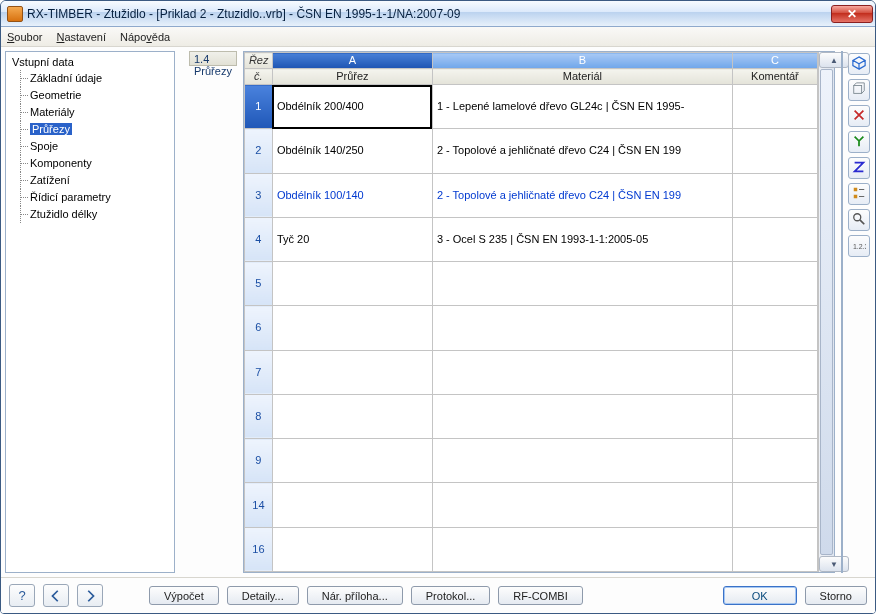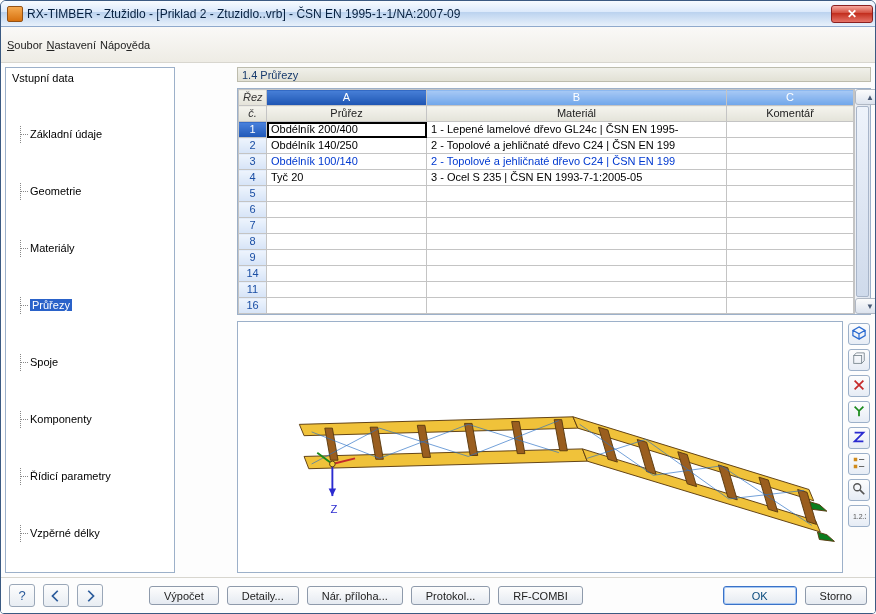--- a/index.html
+++ b/index.html
@@ -8,38 +8,38 @@
 
   .window { width:876px; height:614px; border:1px solid #3b5a82; border-radius:6px 6px 4px 4px; overflow:hidden; display:flex; flex-direction:column; background:#fff; }
 
   
   .titlebar { height:26px; background:linear-gradient(#f7fbff,#dbe9fb 45%,#bcd3ef 46%,#e8f1fb); display:flex; align-items:center; padding:0 2px 0 6px; border-bottom:1px solid #8fa9cc; }
   .titlebar .appicon { width:16px; height:16px; margin-right:4px; background:linear-gradient(#f4a950,#d87210); border:1px solid #945215; border-radius:2px; }
   .titlebar .title { flex:1; color:#06203f; font-size:12px; }
   .titlebar .close { width:42px; height:18px; border:1px solid #8a2020; border-radius:3px; background:linear-gradient(#f7a9a0,#d14b3b 45%,#c22e1e 46%,#e67367); color:#fff; display:flex; align-items:center; justify-content:center; font-weight:bold; font-size:12px; }
 
   
-  .menubar { height:36px; background:linear-gradient(#faf9f7,#eeece5); display:flex; align-items:center; padding:0 6px; gap:4px; color:#222; border-bottom:1px solid #d8d6cf; }
+  .menubar { height:20px; background:linear-gradient(#faf9f7,#eeece5); display:flex; align-items:center; padding:0 6px; gap:14px; color:#222; border-bottom:1px solid #d8d6cf; }
   .menubar span u { text-decoration:underline; }
 
   
   .client { flex:1; display:flex; flex-direction:column; background:#fdfdfd; }
   .body { flex:1; display:flex; padding:4px; gap:14px; overflow:hidden; }
 
   
   .tree { width:170px; border:1px solid #9cb0c9; background:#fff; padding:2px 0; overflow:auto; }
   .tree ul { list-style:none; margin:0; padding:0 0 0 10px; }
-  .tree li { position:relative; padding:1px 4px 1px 14px; line-height:15px; color:#000; white-space:nowrap;margin-top:40px; }
+  .tree li { position:relative; padding:1px 4px 1px 14px; line-height:15px; color:#000; white-space:nowrap; }
   .tree li::before { content:""; position:absolute; left:4px; top:0; height:100%; border-left:1px dotted #888; }
   .tree li::after { content:""; position:absolute; left:4px; top:8px; width:8px; border-top:1px dotted #888; }
   .tree li.selected span { background:#2a62c9; color:#fff; padding:0 2px; }
   .tree .root-item { padding:2px 6px; color:#000; }
 
   
-  .rightpanel { flex:1; display:flex; flex-direction:column; gap:6px; min-width:0;margin-left:48px; }
+  .rightpanel { flex:1; display:flex; flex-direction:row; gap:6px; min-width:0; }
   .panel-title { background:linear-gradient(#f0f0ea,#e2e1d5); border:1px solid #bdbcad; padding:1px 4px; color:#173a6c; font-size:11px; height:15px; line-height:12px; }
 
   
   .table-wrap { border:1px solid #9cb0c9; background:#f0abfc; display:flex; }
   .grid { flex:1; border-collapse:collapse; width:100%; font-size:11px; table-layout:fixed; }
   .grid th, .grid td { border:1px solid #c4c4c4; padding:0 4px; height:15px; line-height:15px; overflow:hidden; white-space:nowrap; }
   .grid thead tr.letters th { background:linear-gradient(#a8c9f5,#6fa6ea); color:#fff; text-align:center; font-weight:normal; height:15px; }
   .grid thead tr.letters th.corner, .grid thead tr.labels th.corner { background:linear-gradient(#f4f4ee,#e4e3d9); color:#333; font-style:italic; }
   .grid thead tr.letters th.sel { background:linear-gradient(#4880d8,#1d54b2); }
   .grid thead tr.labels th { background:linear-gradient(#f4f4ee,#e4e3d9); color:#222; text-align:center; font-weight:normal; height:15px; }
@@ -99,22 +99,23 @@
 
       <div class="tree">
         <div class="root-item">Vstupní data</div>
         <ul id="tree-list">
             <li><span>Základní údaje</span></li>
             <li><span>Geometrie</span></li>
             <li><span>Materiály</span></li>
             <li class="selected"><span>Průřezy</span></li>
             <li><span>Spoje</span></li>
             <li><span>Komponenty</span></li>
+            <li><span>Zatížení</span></li>
             <li><span>Řídicí parametry</span></li>
-            <li><span>Vzpěrné délky</span></li>
+            <li><span>Ztužidlo délky</span></li>
           </ul>
       </div>
 
       <div class="rightpanel">
         <div class="panel-title">1.4 Průřezy</div>
 
         <div class="table-wrap">
           <table class="grid" id="grid">
             <colgroup>
               <col class="col-num">
@@ -151,21 +152,21 @@
                 </tr>
                 <tr>
                   <td class="rownum">3</td>
                   <td class="colA bluecell">Obdélník 100/140</td>
                   <td class="bluecell">2 - Topolové a jehličnaté dřevo C24 | ČSN EN 199</td>
                   <td></td>
                 </tr>
                 <tr>
                   <td class="rownum">4</td>
                   <td class="colA">Tyč 20</td>
-                  <td>3 - Ocel S 235 | ČSN EN 1993-7-1:2005-05</td>
+                  <td>3 - Ocel S 235 | ČSN EN 1993-1-1:2005-05</td>
                   <td></td>
                 </tr>
                 <tr>
                   <td class="rownum">5</td>
                   <td class="colA"></td>
                   <td></td>
                   <td></td>
                 </tr>
                 <tr>
                   <td class="rownum">6</td>
@@ -186,26 +187,20 @@
                   <td></td>
                 </tr>
                 <tr>
                   <td class="rownum">9</td>
                   <td class="colA"></td>
                   <td></td>
                   <td></td>
                 </tr>
                 <tr>
                   <td class="rownum">14</td>
-                  <td class="colA"></td>
-                  <td></td>
-                  <td></td>
-                </tr>
-                <tr>
-                  <td class="rownum">11</td>
                   <td class="colA"></td>
                   <td></td>
                   <td></td>
                 </tr>
                 <tr>
                   <td class="rownum">16</td>
                   <td class="colA"></td>
                   <td></td>
                   <td></td>
                 </tr>

